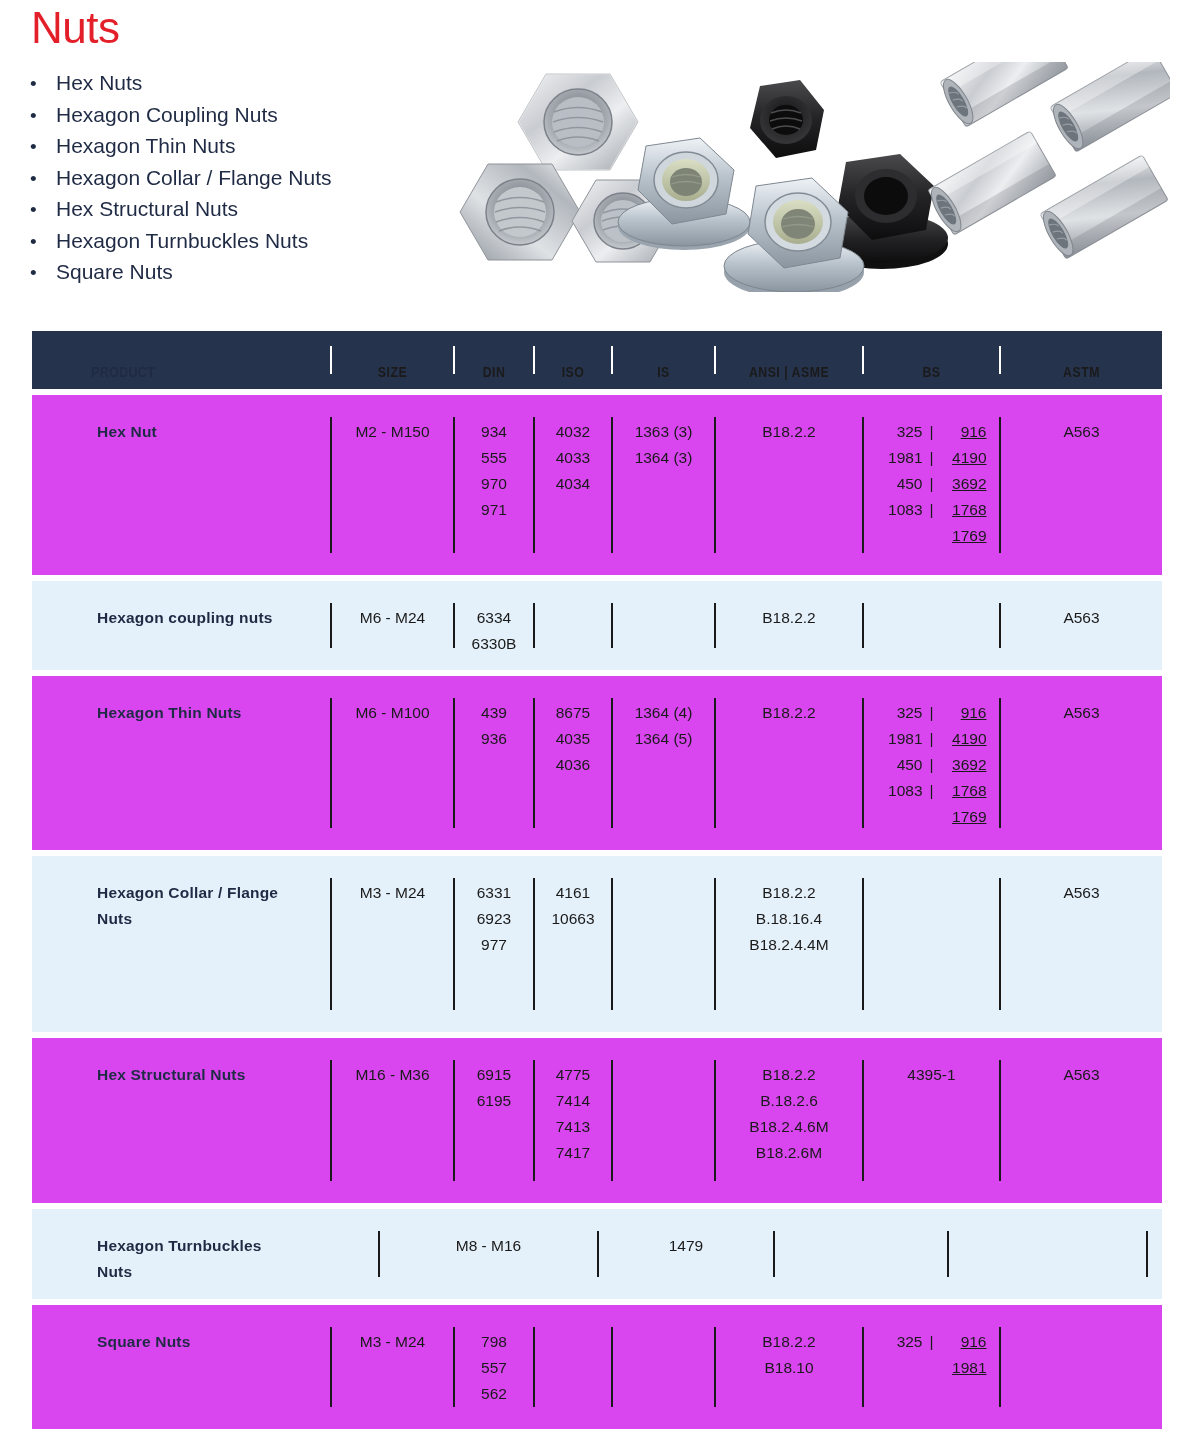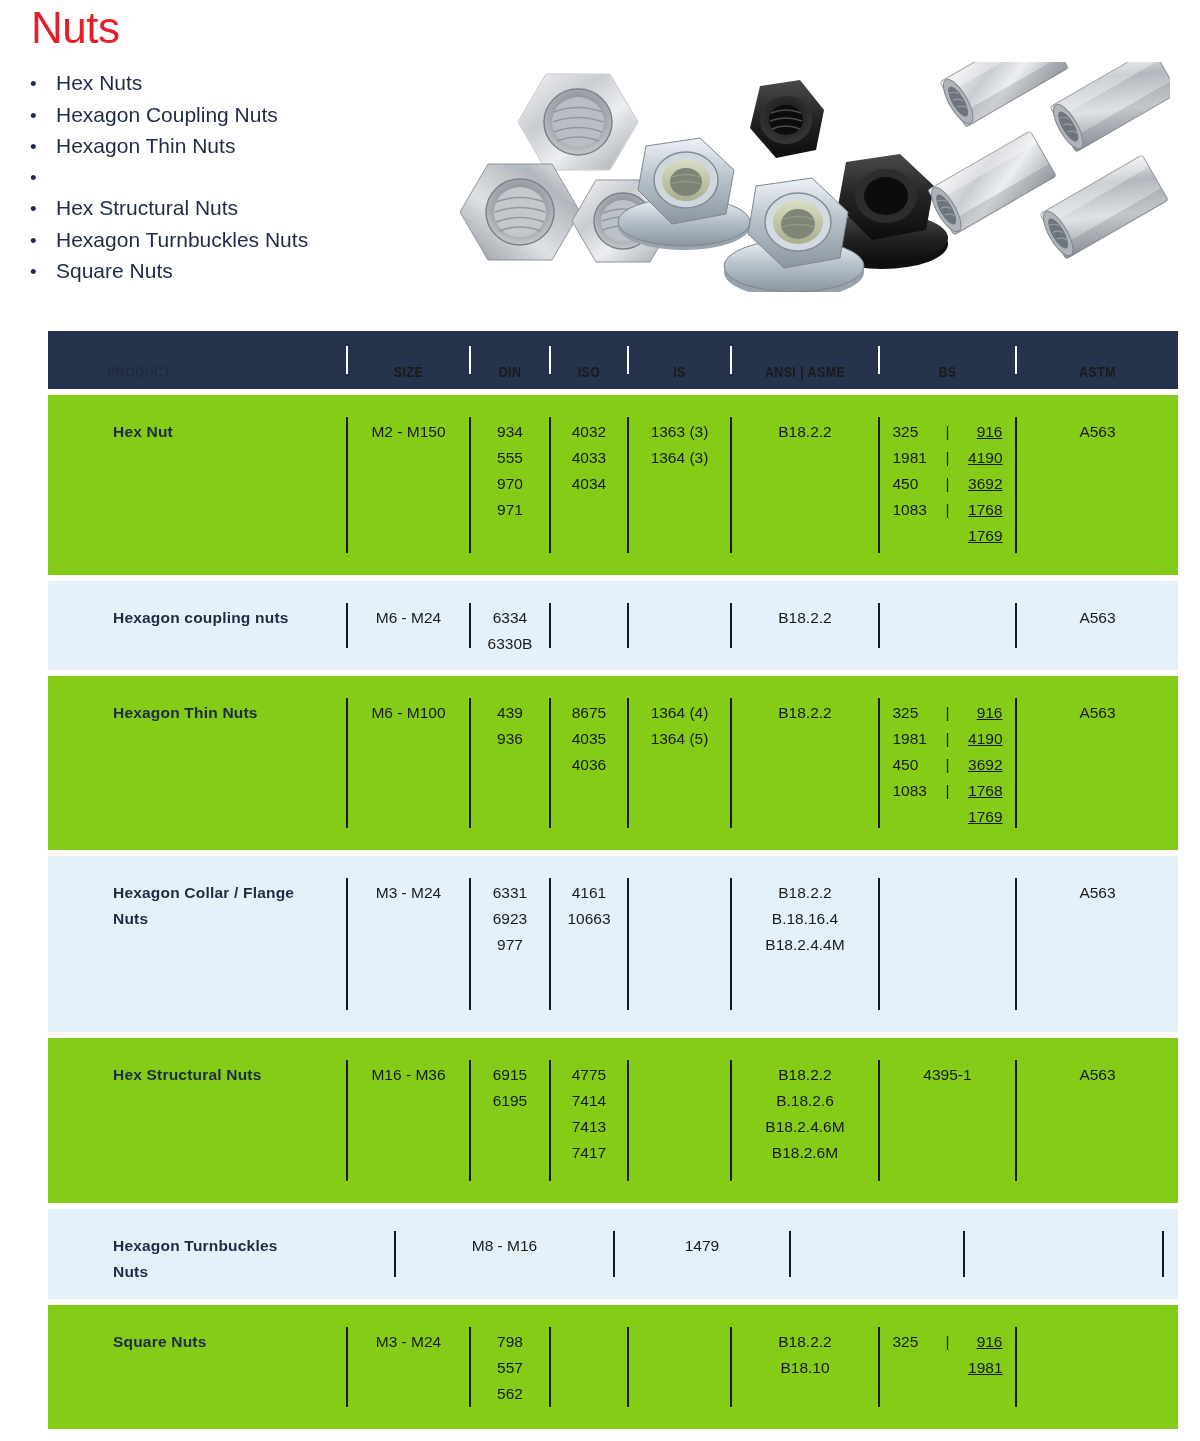--- a/index.html
+++ b/index.html
@@ -55,21 +55,21 @@
     position: absolute;
     left: 400px;
     top: 62px;
     width: 770px;
     height: 230px;
   }
 
   
   .table-wrap {
     position: absolute;
-    left: 48px;
+    left: 32px;
     top: 331px;
     width: 1130px;
   }
 
   .thead {
     display: flex;
     background: #26334d;
     height: 58px;
     align-items: center;
     color: #ffffff;
@@ -92,21 +92,21 @@
     background: #ffffff;
     flex: 0 0 2px;
   }
 
   .trow {
     display: flex;
     align-items: stretch;
     margin-top: 6px;
     position: relative;
   }
-  .trow.gray { background: #84cc16; }
+  .trow.gray { background: #d946ef; }
   .trow.blue { background: #e5f1fa; }
 
   .cell {
     display: flex;
     flex-direction: column;
     justify-content: flex-start;
     padding-top: 24px;
     font-size: 15.5px;
     color: #1a1a1a;
     line-height: 26px;
@@ -132,21 +132,21 @@
     flex: 0 0 2px;
     width: 2px;
     background: #1a1a1a;
     margin: 22px 0;
     align-self: stretch;
   }
 
   
   .bs-grid { display: flex; flex-direction: column; align-items: center; }
   .bs-row { display: flex; align-items: baseline; white-space: nowrap; }
-  .bs-left  { display: inline-block; width: 46px; text-align: left; }
+  .bs-left  { display: inline-block; width: 46px; text-align: right; }
   .bs-sep   { display: inline-block; width: 18px; text-align: center; }
   .bs-right { display: inline-block; width: 46px; text-align: right; text-decoration: underline; }
 
   
   .c-product { flex: 0 0 298px; }
   .c-size    { flex: 0 0 121px; }
   .c-din     { flex: 0 0 78px; }
   .c-iso     { flex: 0 0 76px; }
   .c-is      { flex: 0 0 101px; }
   .c-ansi    { flex: 0 0 146px; }
@@ -170,20 +170,21 @@
         <li>
           <span class="bullet-dot">•</span>
           <span>Hexagon Coupling Nuts</span>
         </li>
         <li>
           <span class="bullet-dot">•</span>
           <span>Hexagon Thin Nuts</span>
         </li>
         <li>
           <span class="bullet-dot">•</span>
+          <span>Hexagon Collar / Flange Nuts</span>
         </li>
         <li>
           <span class="bullet-dot">•</span>
           <span>Hex Structural Nuts</span>
         </li>
         <li>
           <span class="bullet-dot">•</span>
           <span>Hexagon Turnbuckles Nuts</span>
         </li>
         <li>

